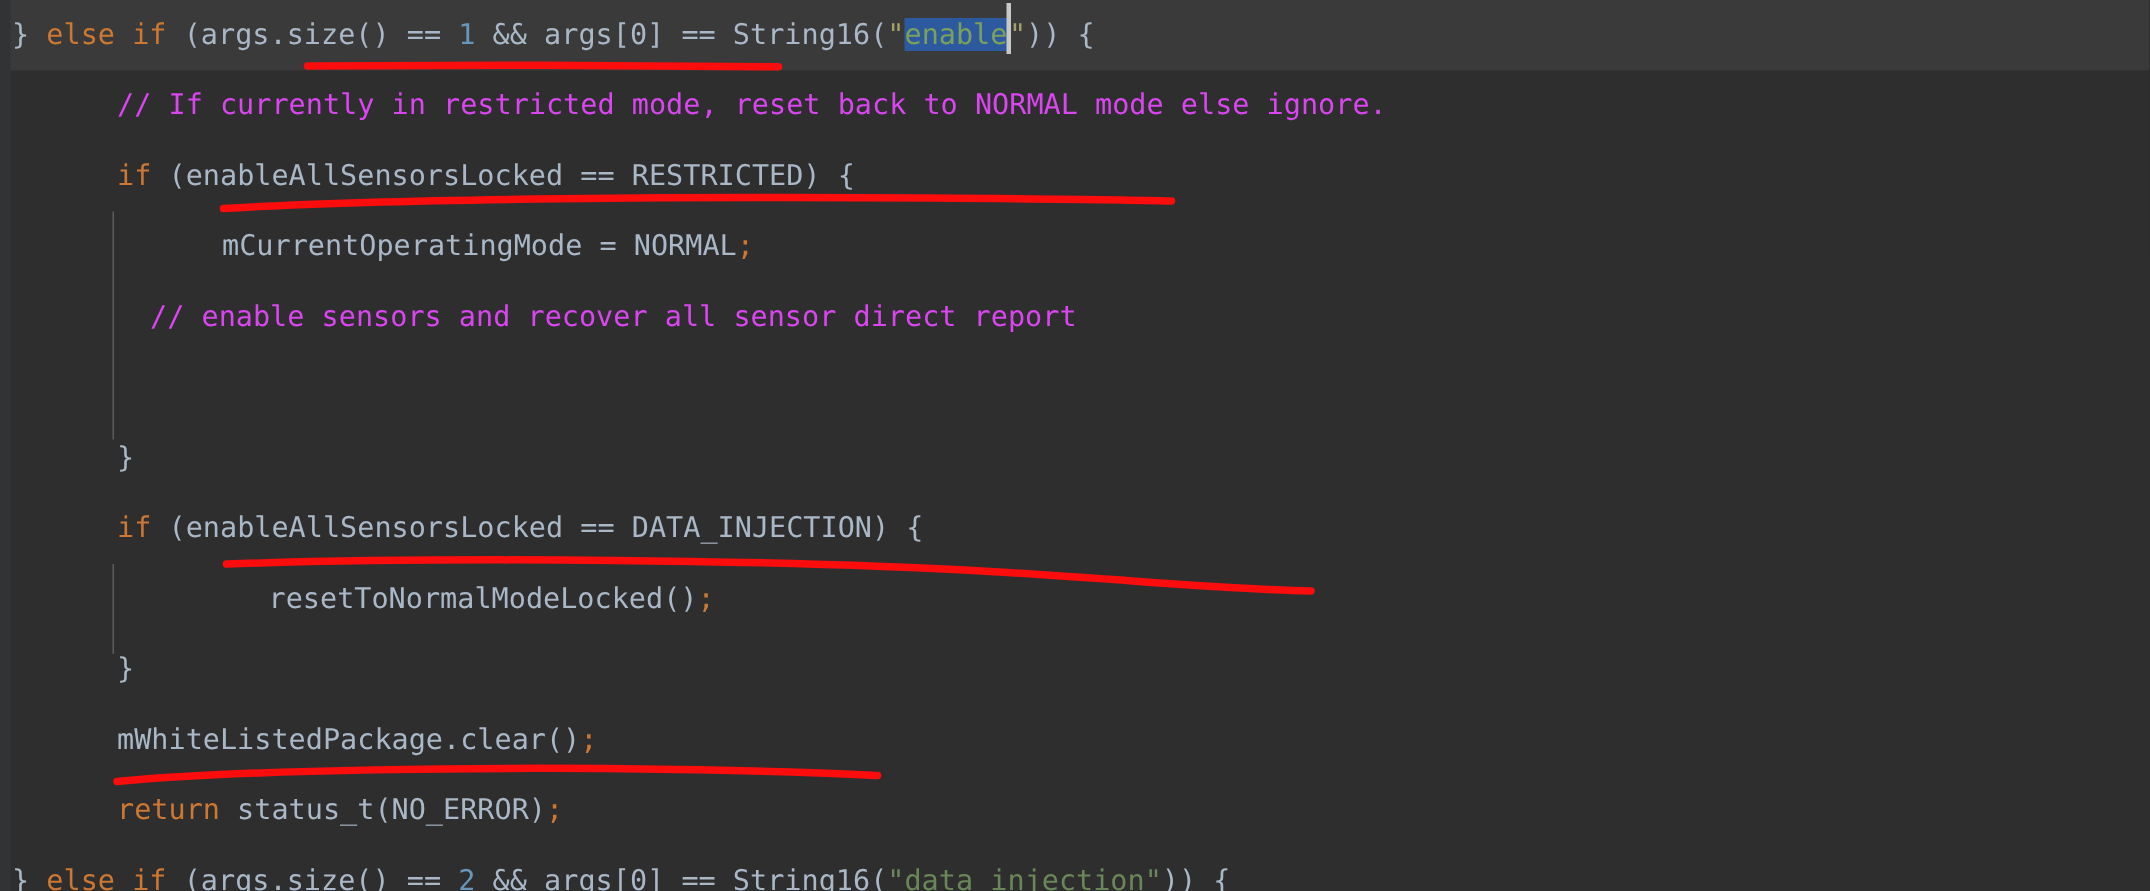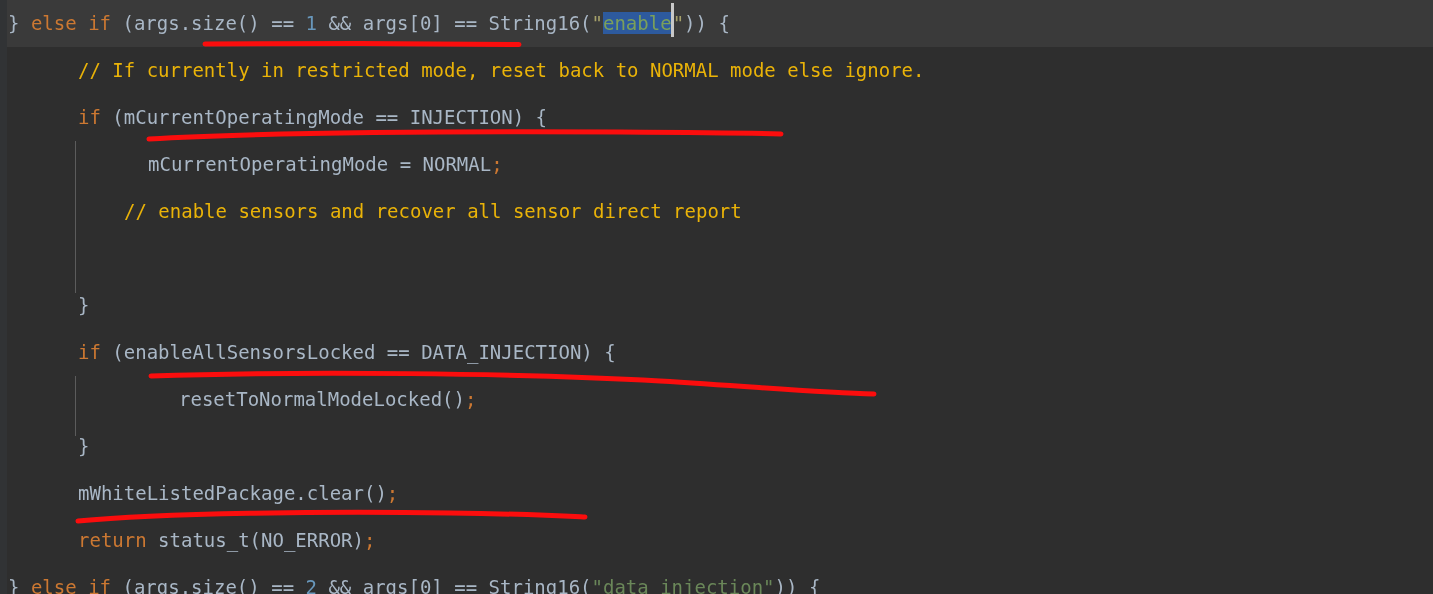--- a/index.html
+++ b/index.html
@@ -56,21 +56,21 @@
     position: absolute;
     width: 1px;
     background: #5c5c5c;
     z-index: 1;
   }
   
   .kw      { color: #cc7832; }
   .num     { color: #6897bb; }
   .str     { color: #6a8759; }
   .strq    { color: #a5a06a; }
-  .cmt     { color: #eab308; }
+  .cmt     { color: #d946ef; }
   .id      { color: #a9b7c6; }
   .punct   { color: #a9b7c6; }
   .semi    { color: #cc7832; }
   .sel     { background: #2d5a9e; color: #7ba05b; }
   .caret {
     display: inline-block;
     width: 3px;
     height: 34px;
     background: #c8c8c8;
     vertical-align: -7px;
@@ -96,25 +96,25 @@
 
   <div class="indent-guide" style="left:75px; top:141px; height:152px;"></div>
   <div class="indent-guide" style="left:75px; top:376px; height:60px;"></div>
 
   <div class="code-layer">
 
     <div class="line current" style="top:0px;"><span class="punct">}</span><span class="id"> </span><span class="kw">else</span><span class="id"> </span><span class="kw">if</span><span class="punct"> (</span><span class="id">args.size()</span><span class="punct"> == </span><span class="num">1</span><span class="punct"> &amp;&amp; </span><span class="id">args[0]</span><span class="punct"> == </span><span class="id">String16(</span><span class="strq">"</span><span class="sel">enable</span><span class="caret"></span><span class="strq">"</span><span class="punct">)) {</span></div>
 
     <div class="line" style="top:47px;"><span class="cmt" style="margin-left:70px;">// If currently in restricted mode, reset back to NORMAL mode else ignore.</span></div>
 
-    <div class="line" style="top:94px;"><span class="kw" style="margin-left:70px;">if</span><span class="id"> (mCurrentOperatingMode == INJECTION) {</span></div>
+    <div class="line" style="top:94px;"><span class="kw" style="margin-left:70px;">if</span><span class="id"> (enableAllSensorsLocked == RESTRICTED) {</span></div>
 
     <div class="line" style="top:141px;"><span class="id" style="margin-left:140px;">mCurrentOperatingMode = NORMAL</span><span class="semi">;</span></div>
 
-    <div class="line" style="top:188px;"><span class="cmt" style="margin-left:116px;">// enable sensors and recover all sensor direct report</span></div>
+    <div class="line" style="top:188px;"><span class="cmt" style="margin-left:92px;">// enable sensors and recover all sensor direct report</span></div>
 
 
     <div class="line" style="top:282px;"><span class="punct" style="margin-left:70px;">}</span></div>
 
     <div class="line" style="top:329px;"><span class="kw" style="margin-left:70px;">if</span><span class="id"> (enableAllSensorsLocked == DATA_INJECTION) {</span></div>
 
     <div class="line" style="top:376px;margin-left:45px;"><span class="id" style="margin-left:126px;">resetToNormalModeLocked()</span><span class="semi">;</span></div>
 
     <div class="line" style="top:423px;"><span class="punct" style="margin-left:70px;">}</span></div>
 

